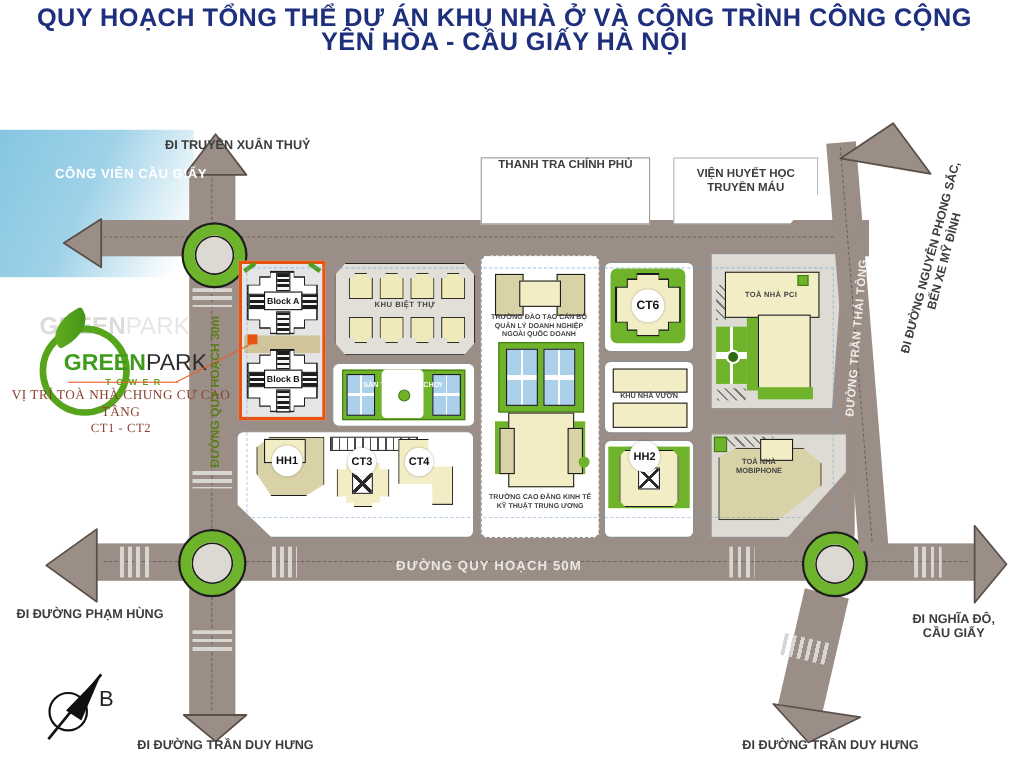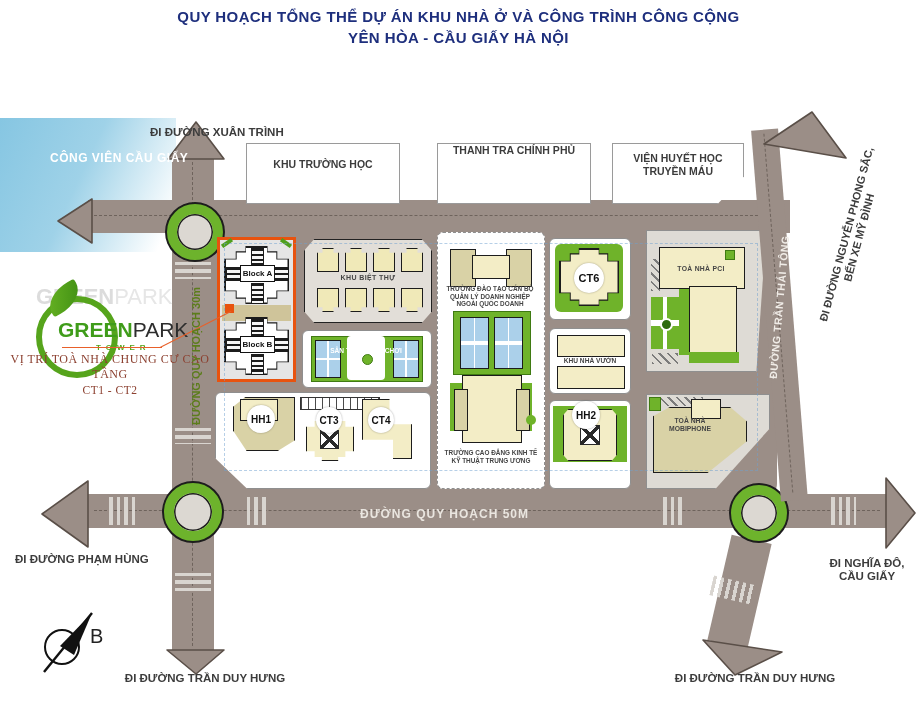--- a/index.html
+++ b/index.html
@@ -2,21 +2,21 @@
 <html><head>
 <meta charset="utf-8">
 <style>
   html,body{margin:0;padding:0;background:#fff;}
   #stage{position:relative;width:917px;height:704px;background:#fff;overflow:hidden;
          font-family:"Liberation Sans","DejaVu Sans",sans-serif;}
   .abs{position:absolute;}
   .lbl{color:#3c3c3c;font-weight:bold;}
   .ctr{text-align:center;}
   
-  .title{width:100%;text-align:center;color:#1e2f7d;font-weight:bold;font-size:15px;letter-spacing:.4px;line-height:21px;}
+  .title{width:100%;text-align:center;color:#1e2f7d;font-weight:bold;font-size:23px;letter-spacing:.4px;line-height:21px;}
   
   .park{background:linear-gradient(115deg,#86c6e2 0%,#9fd2e8 45%,rgba(255,255,255,0) 92%);}
   .park-lbl{color:#fff;font-weight:bold;font-size:12px;letter-spacing:.5px;}
   
   .road{background:#9b8e87;}
   .dashH{border-top:1.6px dashed #6e635c;}
   .dashV{border-left:1.6px dashed #6e635c;}
   .xwalkV{background:repeating-linear-gradient(180deg,#d9d5d0 0 3.5px,rgba(0,0,0,0) 3.5px 7.5px);}
   .xwalkH{background:repeating-linear-gradient(90deg,#d9d5d0 0 3.5px,rgba(0,0,0,0) 3.5px 7.5px);}
   .rab{border-radius:50%;background:#dcd8d2;border:10px solid #6db32c;box-shadow:0 0 0 2px #1d1d1d, inset 0 0 0 1.5px #1d1d1d;}
@@ -83,23 +83,20 @@
   <div class="abs xwalkH" style="left:109px;top:497px;width:27px;height:28px;z-index:3;"></div>
   <div class="abs xwalkH" style="left:247px;top:497px;width:23px;height:28px;z-index:3;"></div>
   <div class="abs xwalkH" style="left:663px;top:497px;width:23px;height:28px;z-index:3;"></div>
   <div class="abs xwalkH" style="left:831px;top:497px;width:25px;height:28px;z-index:3;"></div>
   <div class="abs xwalkH" style="left:711px;top:580px;width:42px;height:20px;transform:rotate(13deg);z-index:3;"></div>
 
   <div class="abs rab" style="left:167px;top:204px;width:36px;height:36px;z-index:3;"></div>
   <div class="abs rab" style="left:164px;top:483px;width:38px;height:38px;z-index:3;"></div>
   <div class="abs rab" style="left:731px;top:485px;width:36px;height:36px;z-index:3;"></div>
 
-  <div class="abs tbox" style="left:246px;top:143px;width:152px;height:59px;z-index:2;">
-    <div class="lbl ctr abs" style="left:0;top:14px;width:100%;">KHU TRƯỜNG HỌC</div>
-  </div>
   <div class="abs tbox" style="left:437px;top:143px;width:152px;height:59px;z-index:2;">
     <div class="lbl ctr abs" style="left:0;top:0;width:100%;">THANH TRA CHÍNH PHỦ</div>
   </div>
   <div class="abs tbox" style="left:612px;top:143px;width:130px;height:59px;z-index:2;clip-path:polygon(0 0,100% 0,100% 55%,80% 100%,0 100%);">
     <div class="lbl ctr abs" style="left:0;top:8px;width:100%;">
       <div>VIỆN HUYẾT HỌC</div>
       <div>TRUYỀN MÁU</div>
     </div>
   </div>
 
@@ -245,21 +242,21 @@
       <polygon points="915,513 886,478 886,548"></polygon>
       <polygon points="735,675 703,640 782,652"></polygon>
     </g>
     <g>
       <circle cx="62" cy="647" r="17" fill="none" stroke="#111" stroke-width="2"></circle>
       <line x1="44" y1="672" x2="92" y2="613" stroke="#111" stroke-width="2.4"></line>
       <polygon points="92,613 60,646 74,655" fill="#111"></polygon>
     </g>
   </svg>
 
-  <div class="abs lbl" style="left:150px;top:126px;width:160px;font-size:11.5px;z-index:8;">ĐI ĐƯỜNG XUÂN TRÌNH</div>
+  <div class="abs lbl" style="left:150px;top:126px;width:160px;font-size:11.5px;z-index:8;">ĐI TRUYỀN XUÂN THUỶ</div>
 
   <div class="abs vtext" style="left:121px;top:350px;width:150px;text-align:center;font-weight:bold;font-size:11px;color:#5c7d1c;transform:rotate(-90deg);z-index:8;">ĐƯỜNG QUY HOẠCH 30m</div>
 
   <div class="abs vtext ctr" style="left:360px;top:507px;width:160px;font-weight:bold;font-size:12px;color:#eae6e0;letter-spacing:1px;z-index:8;">ĐƯỜNG QUY HOẠCH 50M</div>
 
   <div class="abs vtext ctr" style="left:704px;top:301px;width:150px;font-weight:bold;font-size:10.5px;color:#f0ece7;letter-spacing:.5px;transform:rotate(-85deg);z-index:8;">ĐƯỜNG TRẦN THÁI TÔNG</div>
 
   <div class="abs ctr" style="left:758px;top:223px;width:190px;font-weight:bold;font-size:11px;color:#3b3b3b;line-height:13px;transform:rotate(-75deg);z-index:8;">
     <div>ĐI ĐƯỜNG NGUYỄN PHONG SẮC,</div>
     <div>BẾN XE MỸ ĐÌNH</div>

